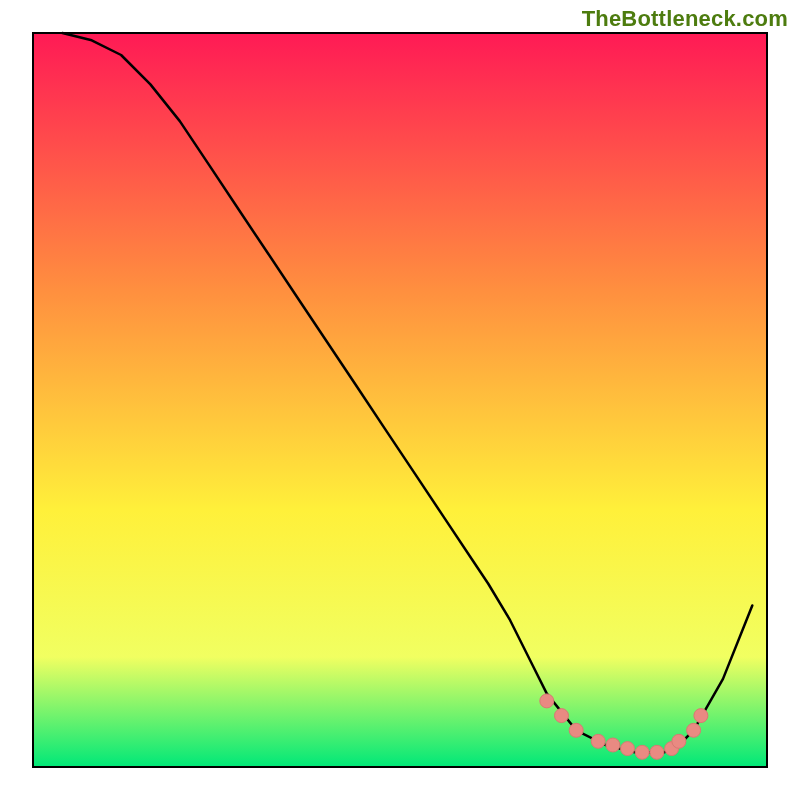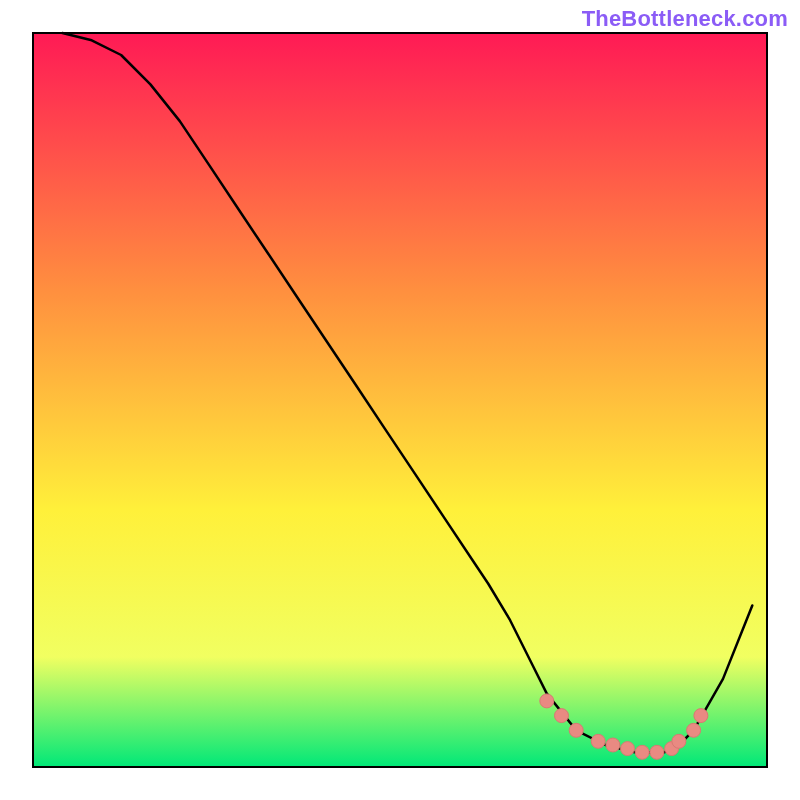--- a/index.html
+++ b/index.html
@@ -15,21 +15,21 @@
     position: relative;
     width: 800px;
     height: 800px;
   }
   .watermark {
     position: absolute;
     top: 6px;
     right: 12px;
     font-size: 22px;
     font-weight: 600;
-    color: #8b5cf6;
+    color: #4d7c0f;
     letter-spacing: 0.2px;
     z-index: 5;
   }
   svg.chart {
     position: absolute;
     left: 0;
     top: 0;
   }
 </style>
 </head>

